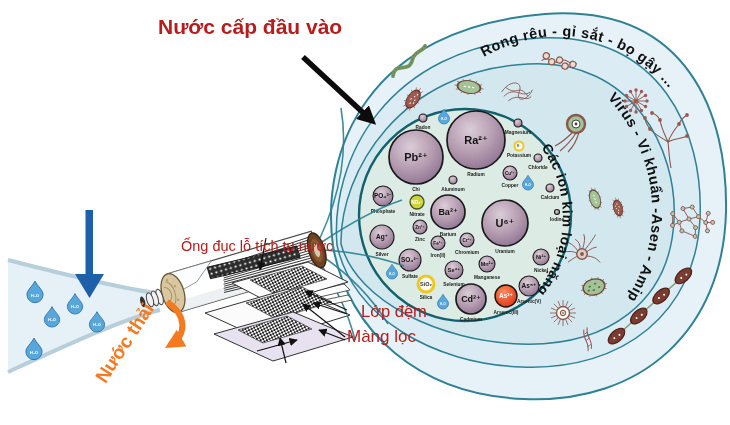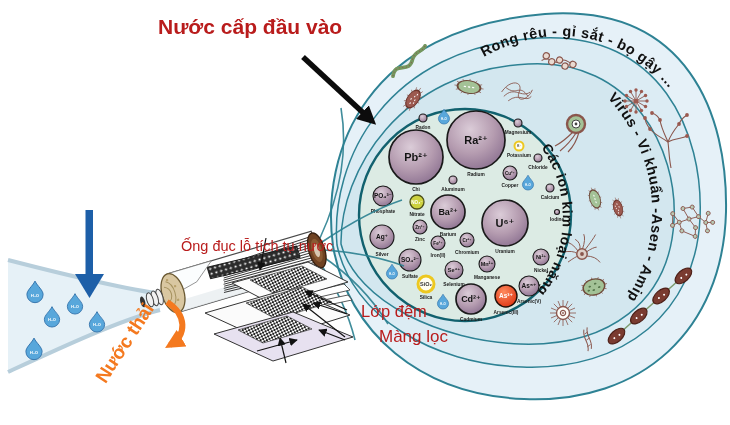--- a/index.html
+++ b/index.html
@@ -4,21 +4,21 @@
 <style>
   html,body{margin:0;padding:0;background:#fff;}
   .stage{position:relative;width:730px;height:425px;overflow:hidden;background:#fff;
          font-family:"Liberation Sans","DejaVu Sans",sans-serif;}
   .stage svg{position:absolute;left:0;top:0;}
   .lbl{position:absolute;color:#b91c1c;white-space:nowrap;line-height:1.05;}
   .lbl-title{left:158px;top:16px;font-size:21px;font-weight:700;}
   .lbl-pure{left:6px;top:186px;font-size:19px;font-weight:700;color:#1d5fa8;}
   .lbl-tube{left:181px;top:219px;font-size:14.5px;margin-top:20px;}
   .lbl-cushion{left:349px;top:303px;font-size:16.5px;margin-left:12px;}
-  .lbl-membrane{left:347px;top:328px;font-size:17px;margin-left:32px;}
+  .lbl-membrane{left:347px;top:328px;font-size:17px;}
   .lbl-protect{left:164px;top:342px;font-size:16.5px;}
   .lbl-osmosis{left:238px;top:363px;font-size:17px;}
   .lbl-waste{left:70px;top:333px;width:110px;text-align:center;font-size:19px;font-weight:700;
              color:#f4791f;transform:rotate(-57deg);transform-origin:50% 50%;}
   .ring-text{font-weight:700;fill:#101010;letter-spacing:.5px;}
 </style>
 </head>
 <body>
 
 <div class="stage">

